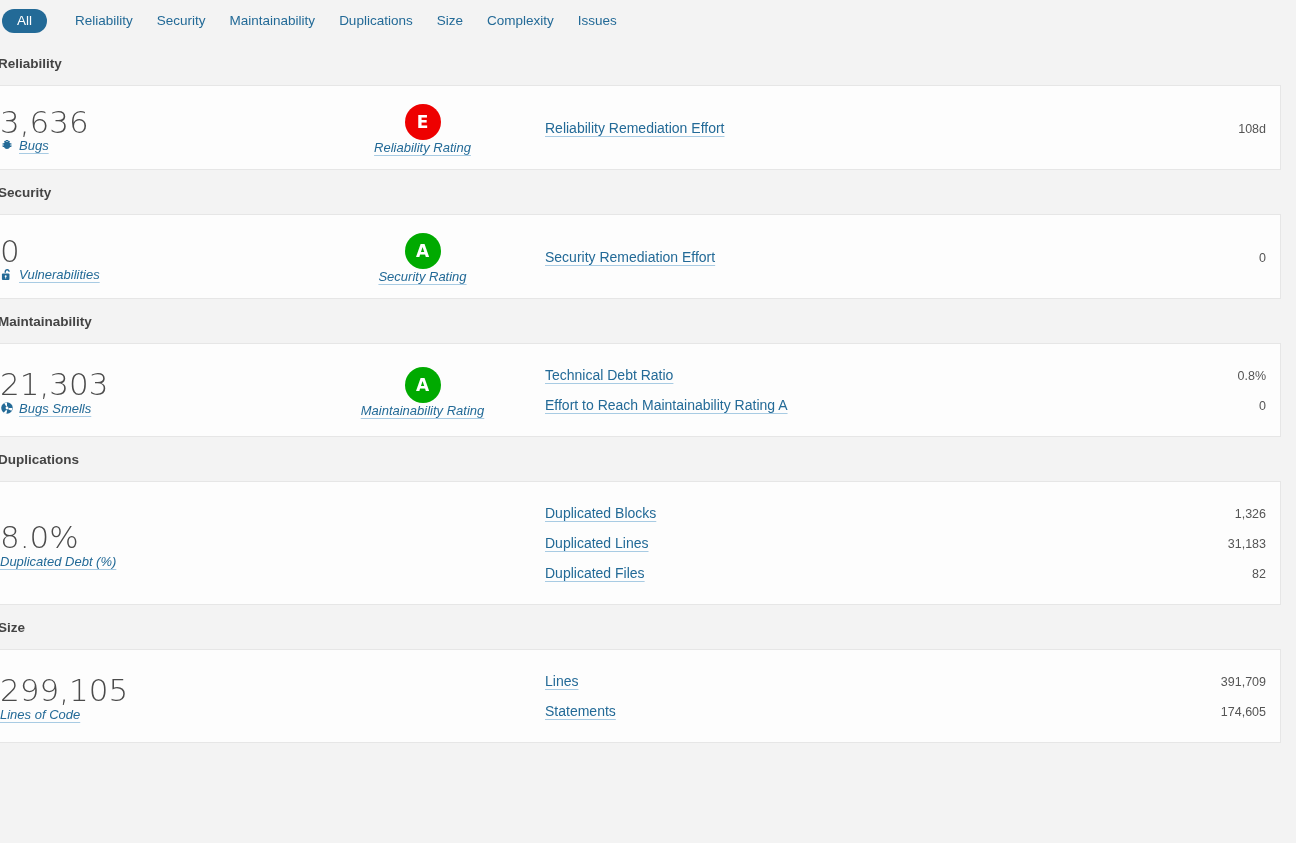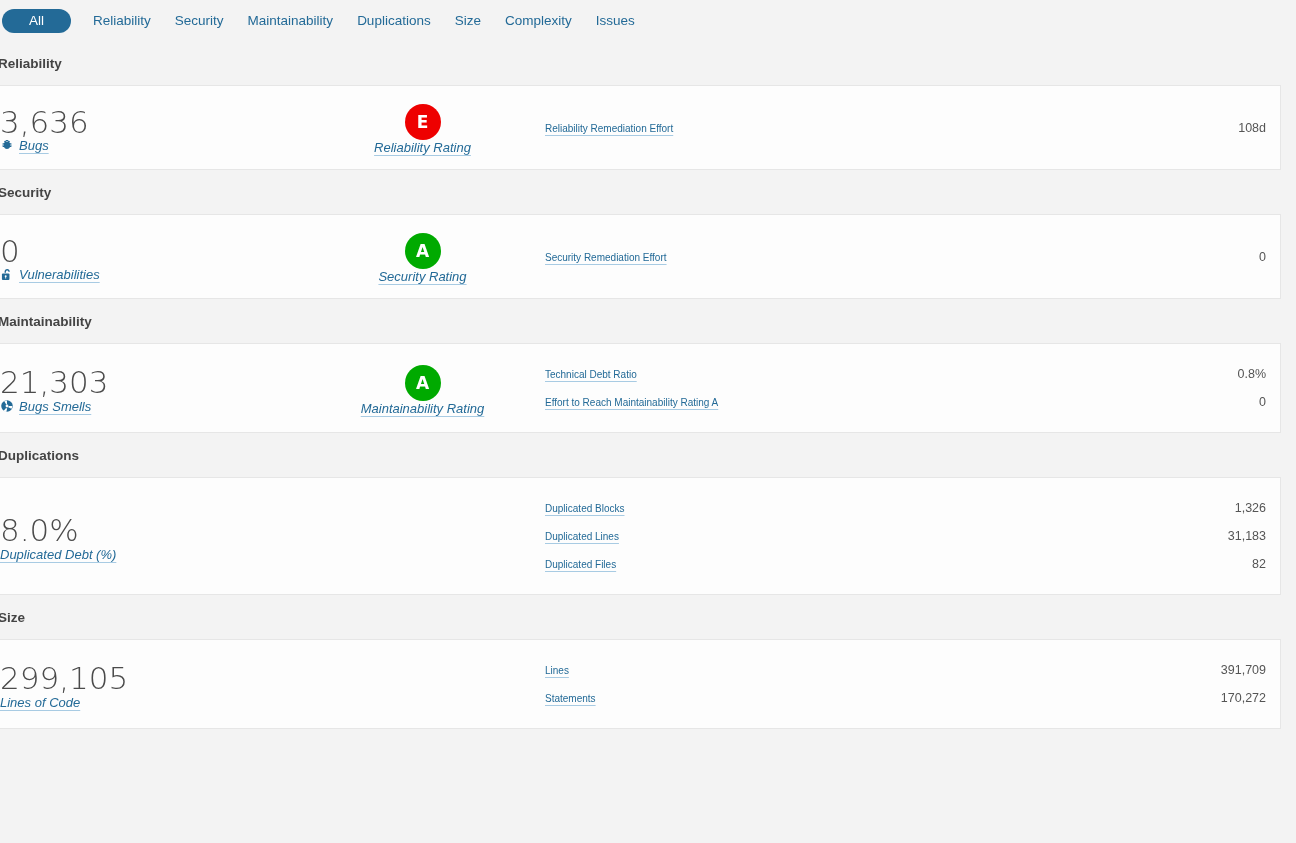--- a/index.html
+++ b/index.html
@@ -29,23 +29,23 @@
     padding: 0 12px;
     line-height: 24px;
     white-space: nowrap;
     cursor: pointer;
   }
   .tab.first { padding-left: 10px; }
   .tab.active {
     background: #236a97;
     color: #fff;
     border-radius: 12px;
-    padding: 0 27px;
+    padding: 0 15px;
     margin-left: 2px;
-    margin-right: 10px;
+    margin-right: 16px;
     font-weight: normal;
   }
 
   
   .section-header {
     font-size: 13.5px;
     font-weight: bold;
     color: #444;
     padding: 12px 0 12px 0;
     margin-left: -2px;
@@ -126,21 +126,21 @@
     font-family: "DejaVu Sans", sans-serif;
   }
 
   .row {
     display: flex;
     align-items: baseline;
     justify-content: space-between;
     padding: 7px 0;
   }
   .row .name {
-    font-size: 10px;
+    font-size: 14px;
     color: #236a97;
     text-decoration: underline;
     text-decoration-color: #a8cbe3;
     text-underline-offset: 3px;
     cursor: pointer;
   }
   .row .val {
     font-size: 12.5px;
     color: #555;
     text-align: left;
@@ -289,19 +289,19 @@
           </div>
         </div>
         <div class="col-rating"></div>
         <div class="col-list">
           <div class="row">
             <span class="name">Lines</span>
             <span class="val">391,709</span>
           </div>
           <div class="row">
             <span class="name">Statements</span>
-            <span class="val">170,272</span>
+            <span class="val">174,605</span>
           </div>
         </div>
       </div>
     </div>
 
 </div>
 
 </body></html>

